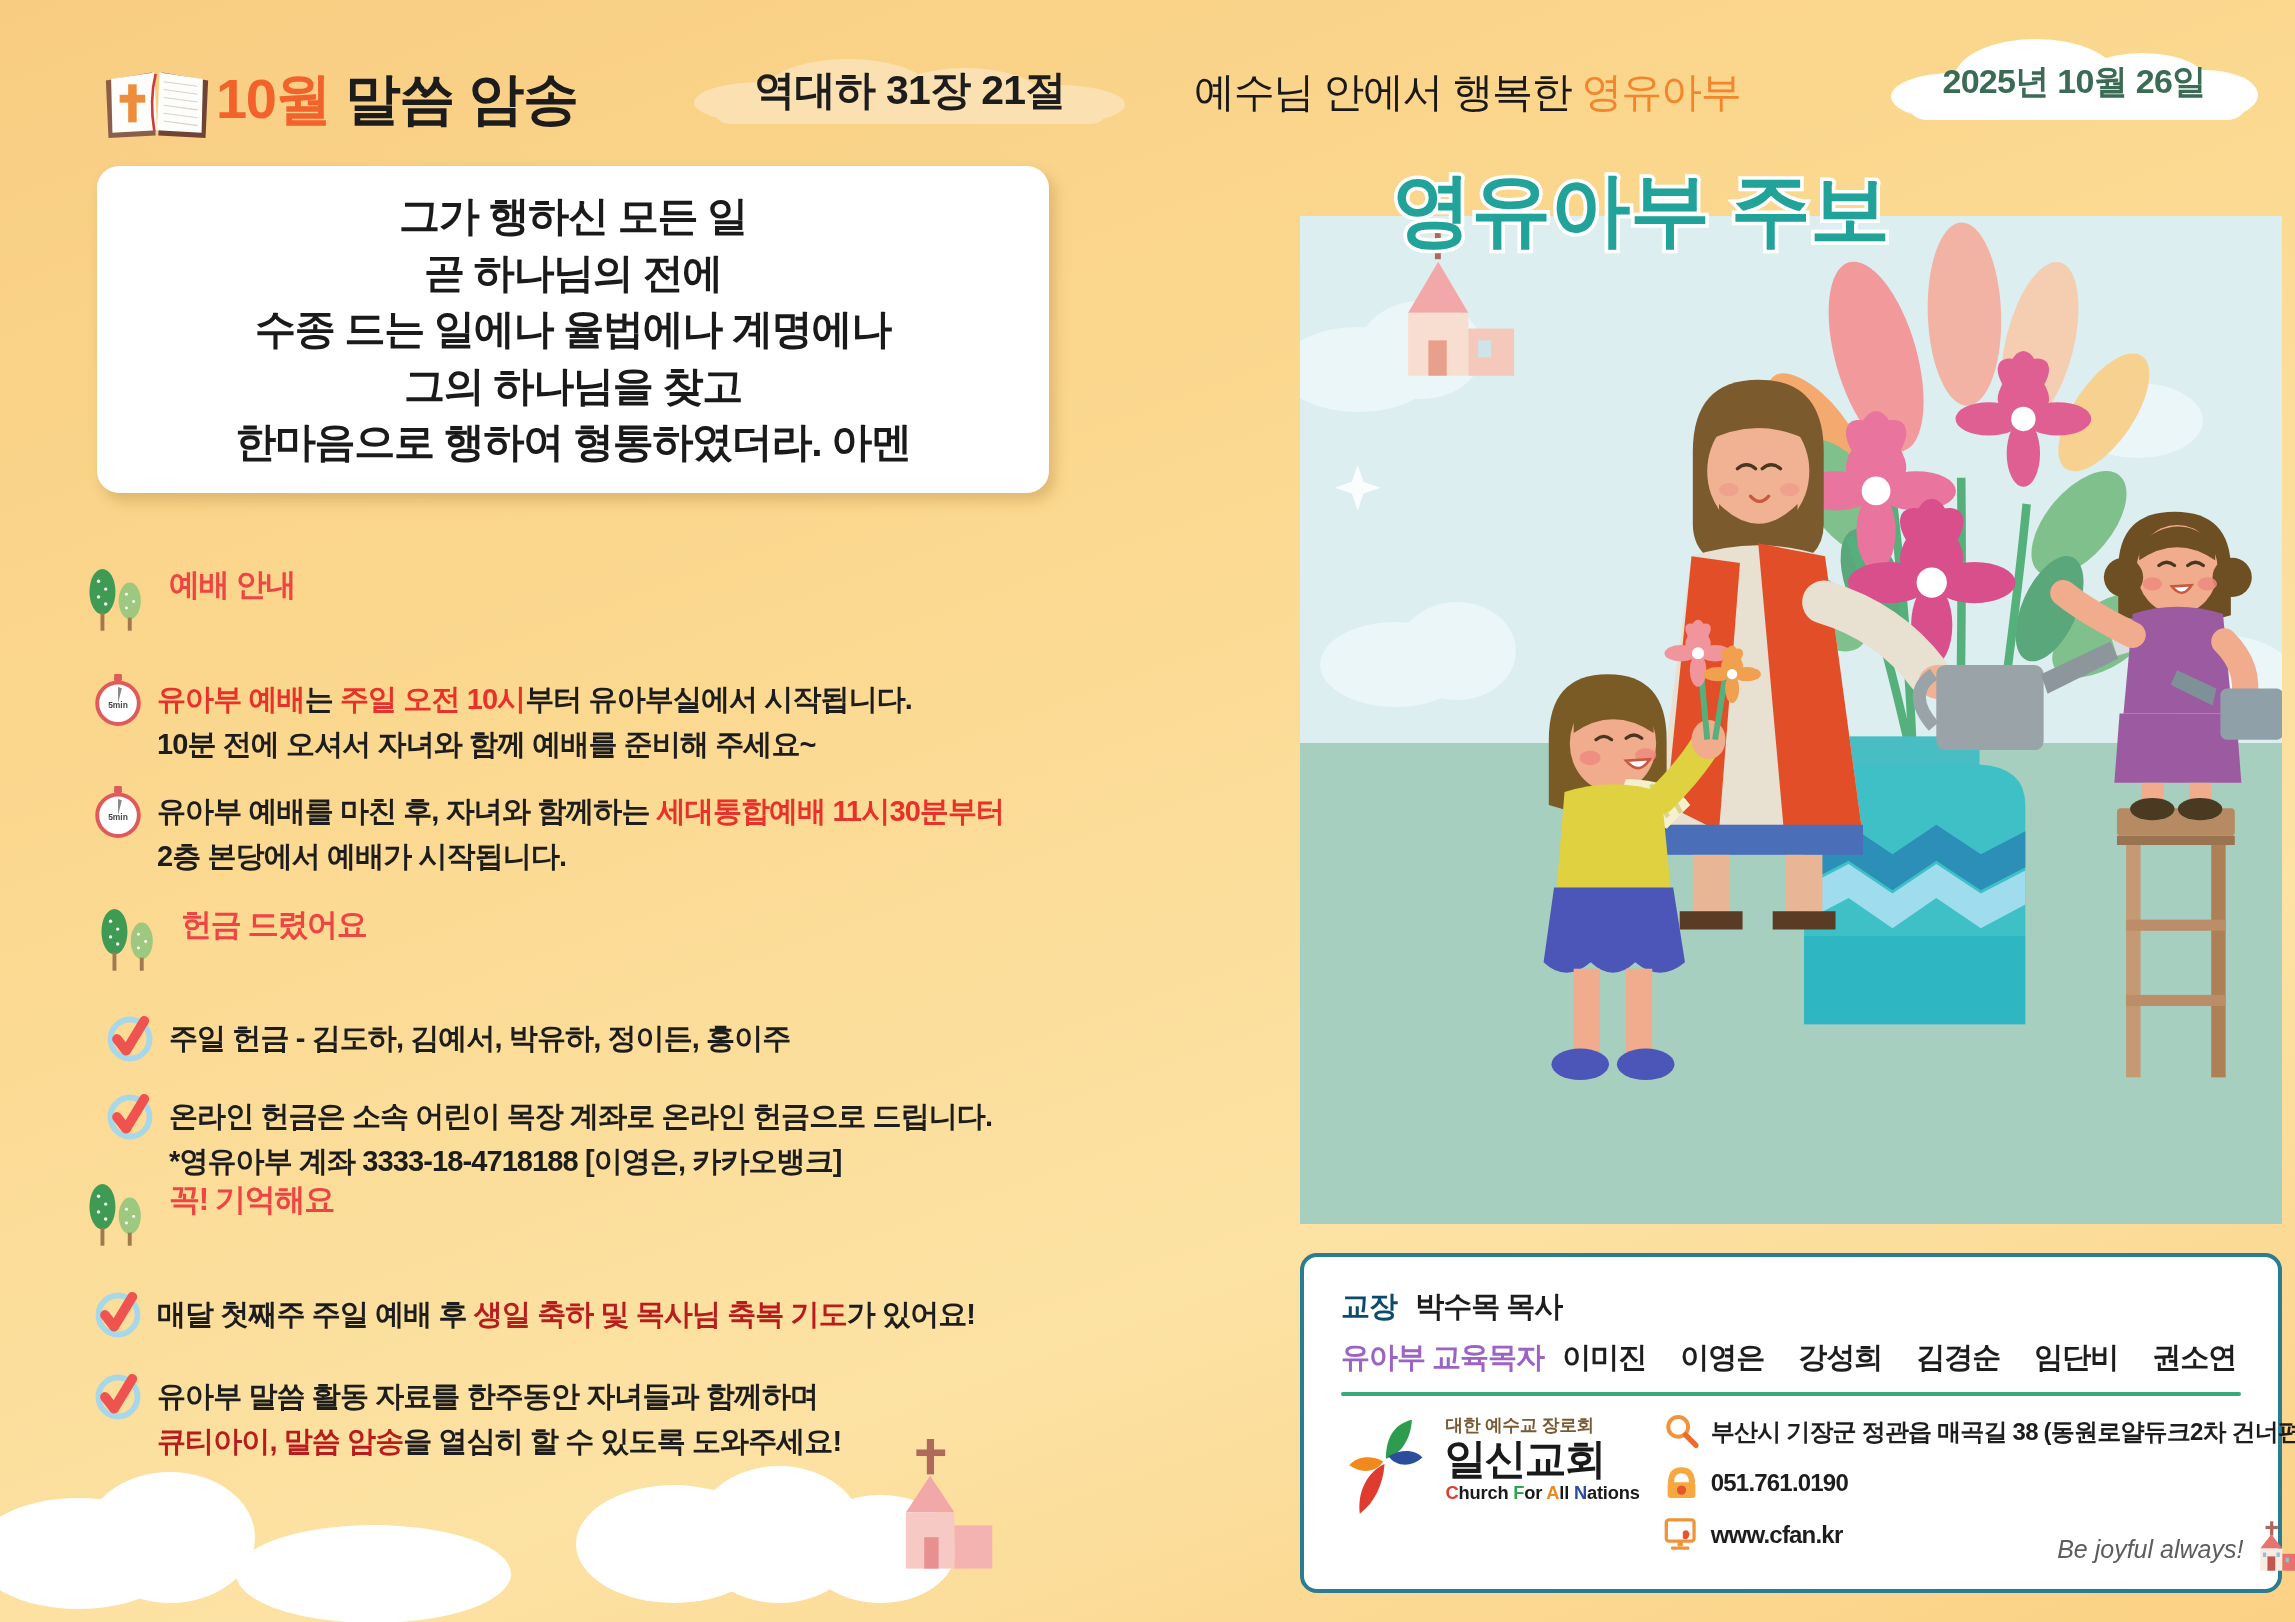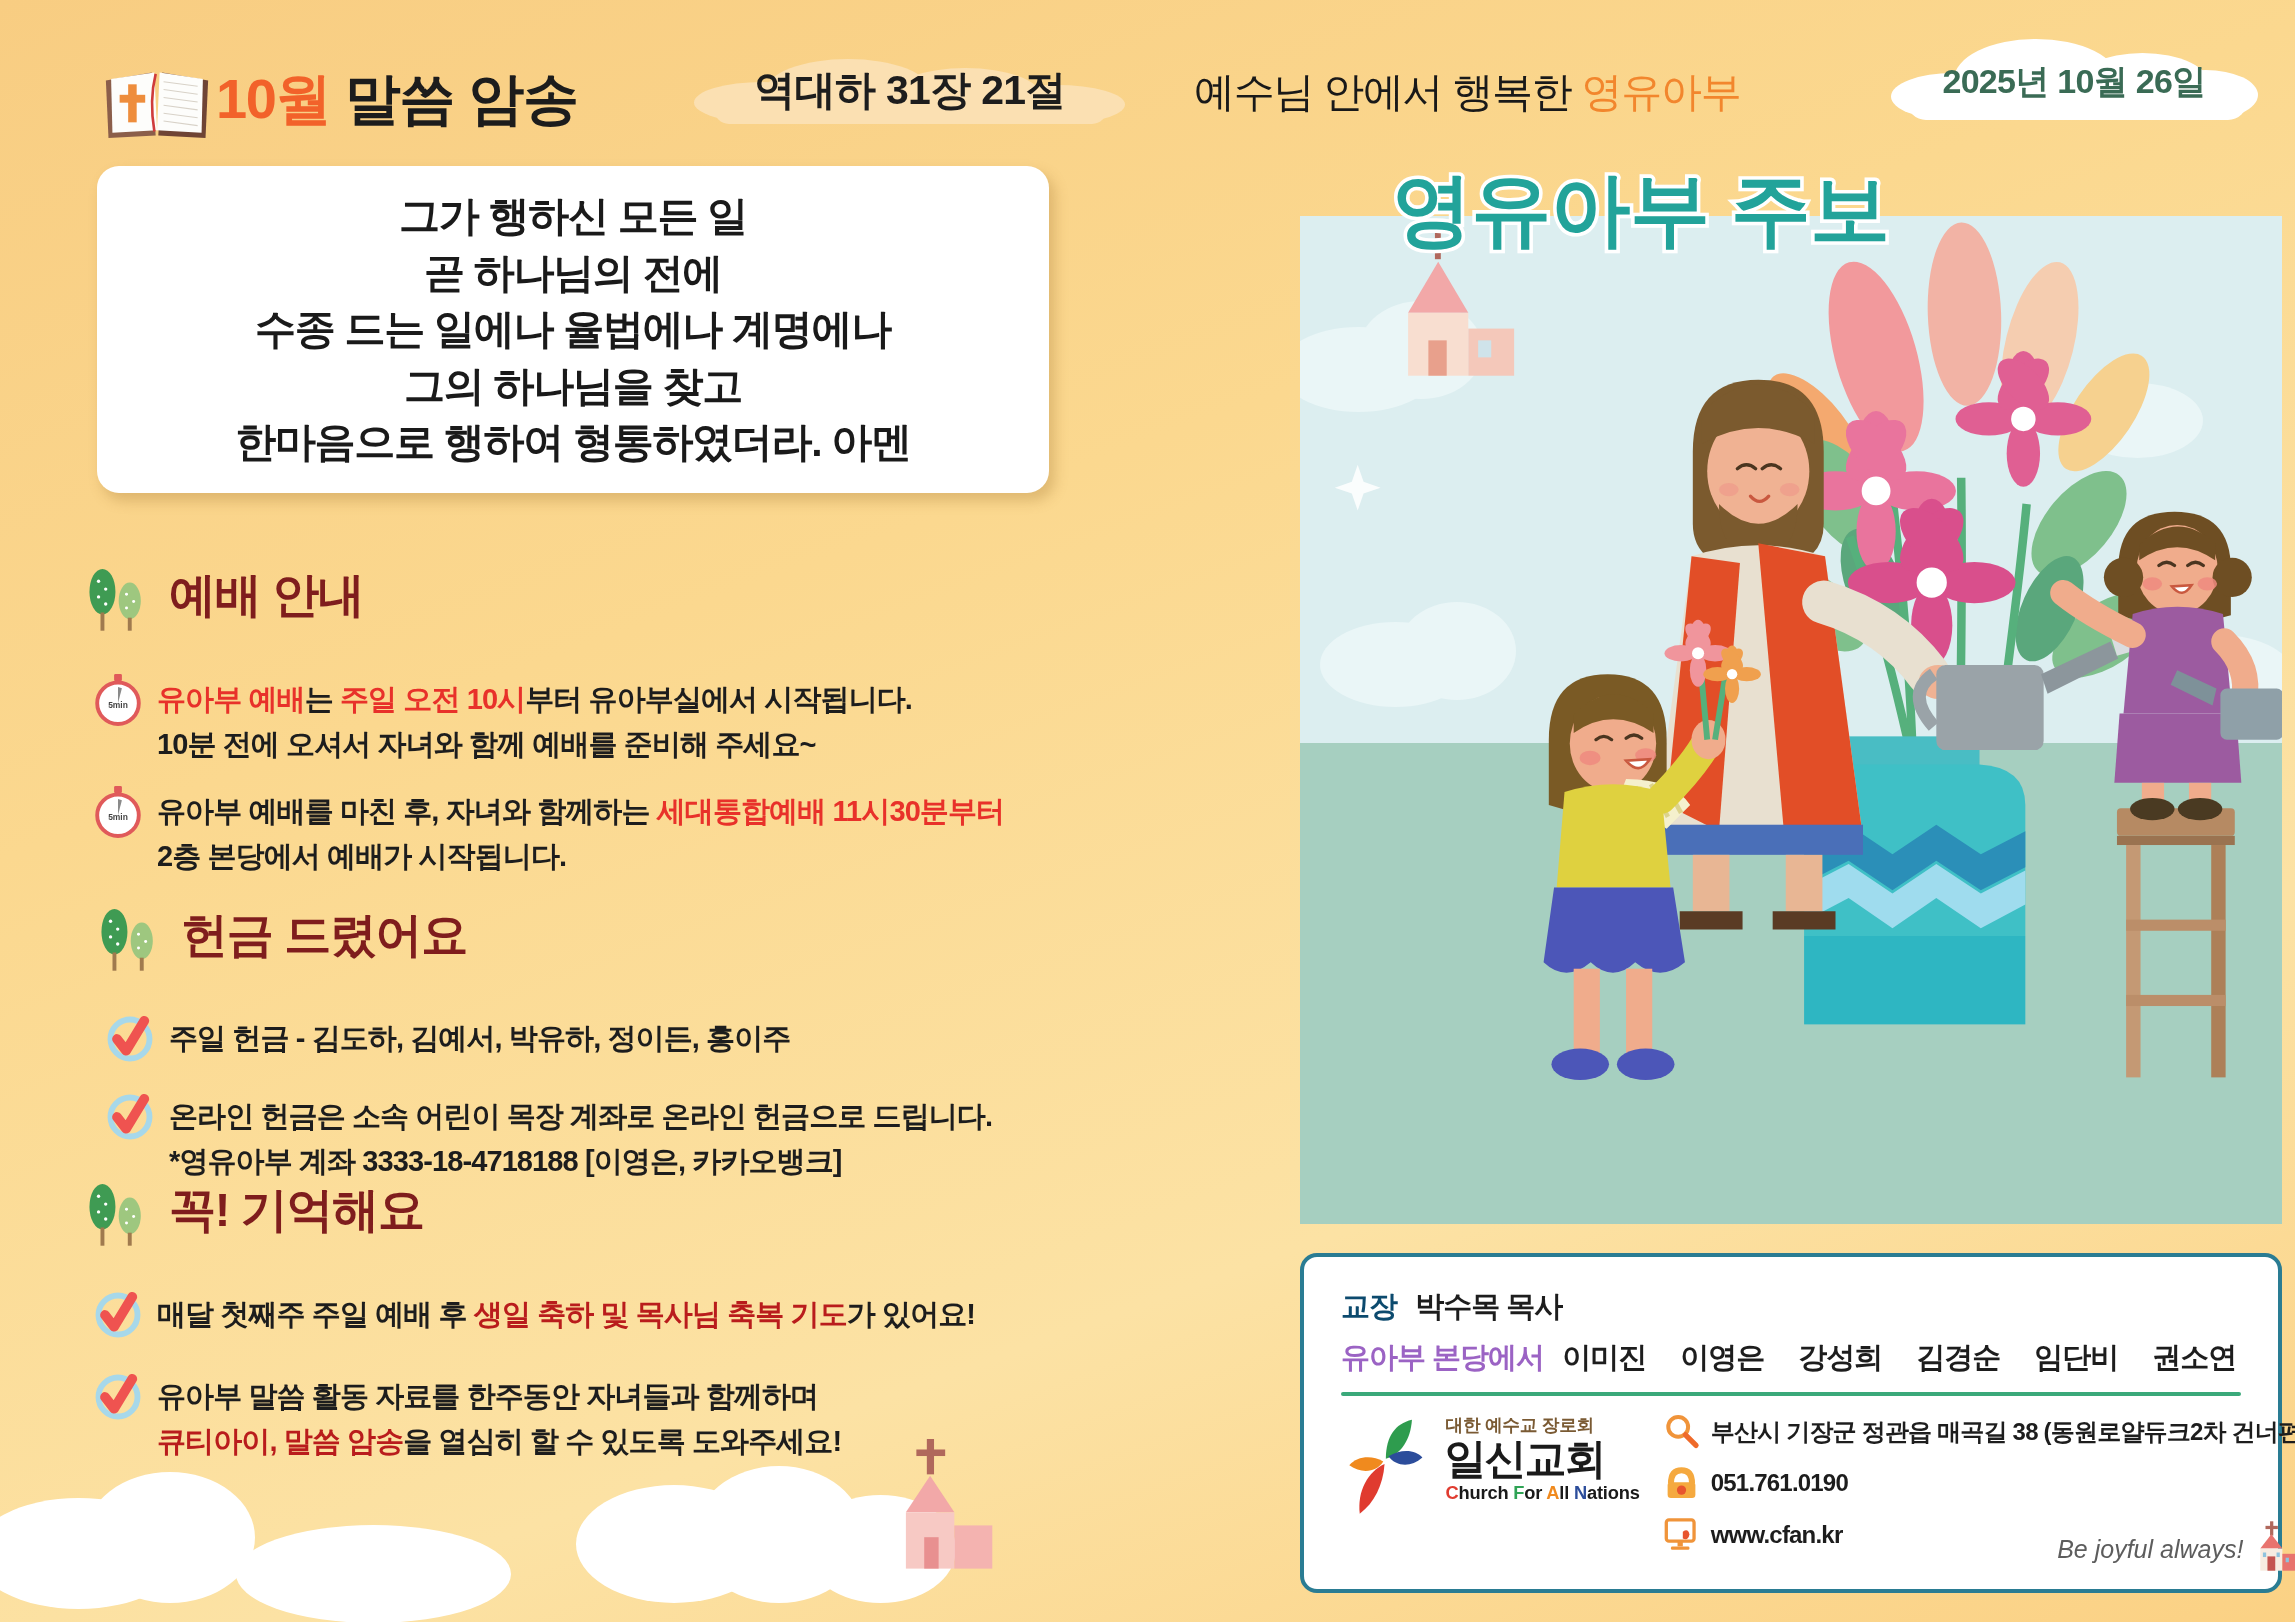--- a/index.html
+++ b/index.html
@@ -58,21 +58,21 @@
   #verse-card .vline {
     font-size:41px; font-weight:700; color:#1a1a1a; line-height:1.38;
     letter-spacing:-1.3px; white-space:nowrap; 
   }
 
   .section { position:absolute; left:0; width:1112px; }
   .sec-head { position:relative; height:79px; }
   .sec-head .trees { position:absolute; left:84px; top:6.5px; width:72px; height:65px; }
   .sec-head .sec-title {
     position:absolute; left:169px; top:3.9px;
-    font-size:47px; font-weight:700; color:#7f1d1d; letter-spacing:-1.3px; white-space:nowrap;
+    font-size:31px; font-weight:700; color:#ef4444; letter-spacing:-1.3px; white-space:nowrap;
   }
 
   .bullet { position:relative; padding-left:157px; margin-top:10.5px; }
   .bullet .bicon { position:absolute; left:92px; top:-2.6px; width:52px; height:52px; }
   .bullet .btext {
     font-size:29px; font-weight:700; color:#1d1d1d;
     line-height:1.55; letter-spacing:-0.9px; white-space:nowrap;
   }
   .hl-red    { color:#e8312a; }
   .hl-orange { color:#b91c1c; }
@@ -572,21 +572,21 @@
       </g>
     </svg>
   </div>
 
   <div id="info-card">
     <div class="staff-row">
       <span class="staff-label lbl-principal">교장</span>
       <span class="staff-name">박수목 목사</span>
     </div>
     <div class="staff-row">
-      <span class="staff-label lbl-teachers">유아부 본당에서</span>
+      <span class="staff-label lbl-teachers">유아부 교육목자</span>
       <span class="staff-name">이미진</span>
       <span class="staff-name">이영은</span>
       <span class="staff-name">강성희</span>
       <span class="staff-name">김경순</span>
       <span class="staff-name">임단비</span>
       <span class="staff-name">권소연</span>
     </div>
 
     <div class="divider"></div>
 

